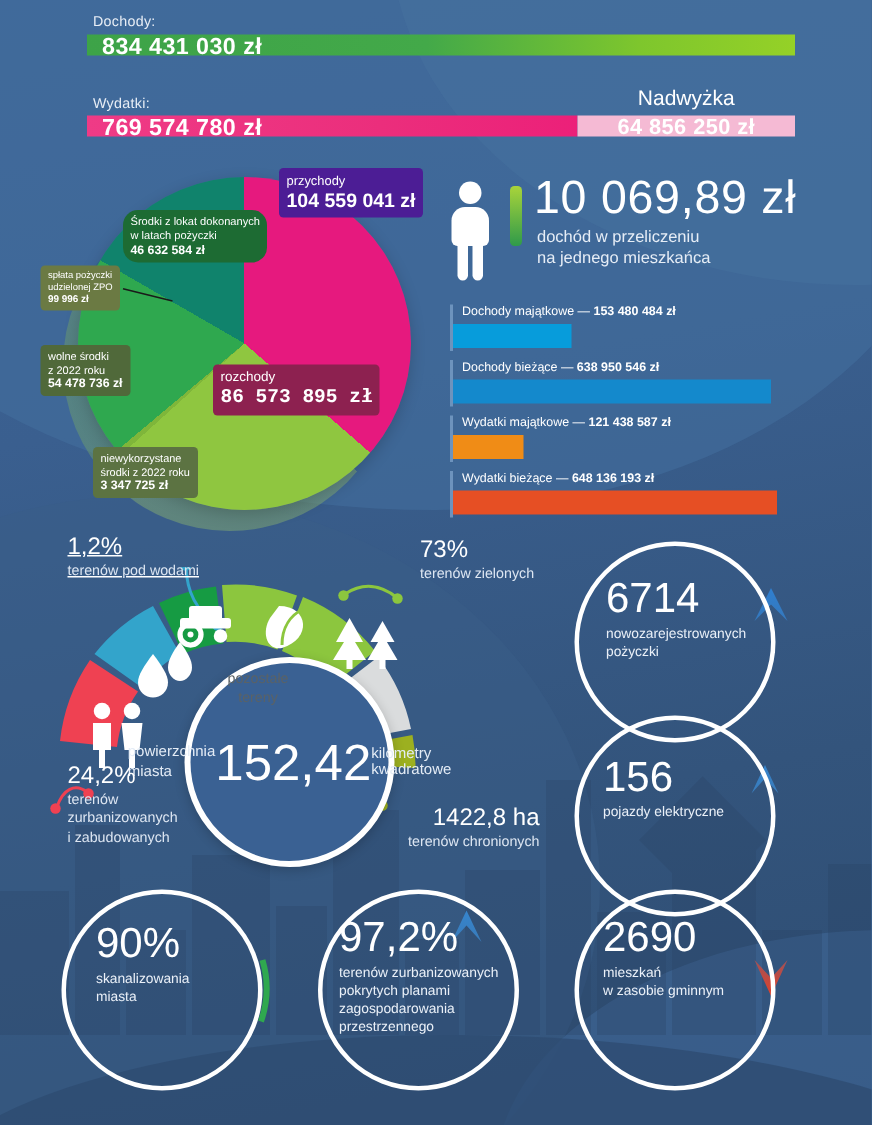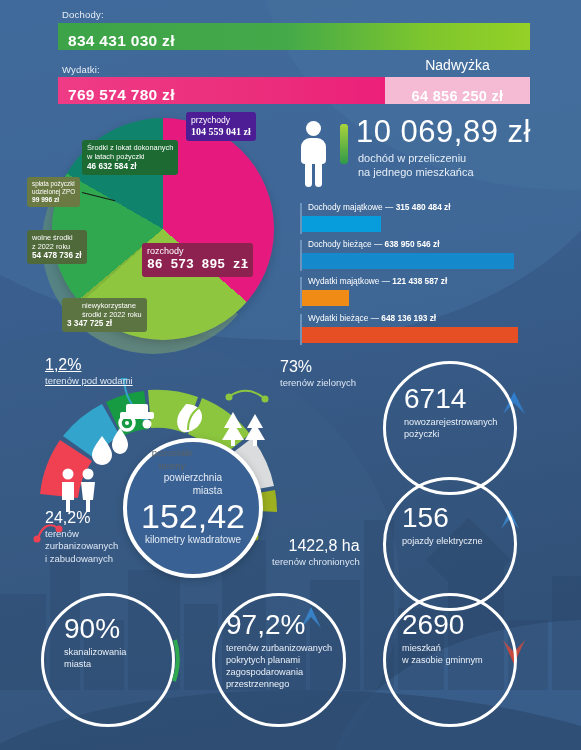--- a/index.html
+++ b/index.html
@@ -17,21 +17,21 @@
   .bg-wave2{position:absolute;left:260px;top:-280px;width:620px;height:470px;border-radius:50%;background:#48749f;opacity:.45;}
   .bg-wave3{position:absolute;left:-200px;top:330px;width:600px;height:520px;border-radius:50%;background:#3a5d87;opacity:.5;}
   .bg-wave4{position:absolute;left:330px;top:620px;width:520px;height:330px;border-radius:50% 50% 0 0;background:#41699b;opacity:.55;}
   .bg-wave5{position:absolute;left:-60px;top:690px;width:780px;height:260px;border-radius:46% 54% 0 0;background:#2d4b70;opacity:.75;}
   .skyline{position:absolute;left:0;bottom:60px;width:581px;height:230px;opacity:.30;}
   .bld{position:absolute;bottom:0;background:#2a4365;}
 
   
   .topsec{position:absolute;left:0;top:0;width:581px;height:112px;}
   .lbl-small{position:absolute;font-size:9.5px;color:#e8eef6;letter-spacing:.2px;}
-  .bar{position:absolute;height:27px;display:flex;align-items:flex-end;}
+  .bar{position:absolute;height:14px;display:flex;align-items:flex-start;}
   .bar span{font-size:15.5px;font-weight:bold;color:#fff;padding-left:10px;letter-spacing:.3px;}
   .bar-income{left:58px;top:23px;width:472px;background:linear-gradient(90deg,#3da348 0%,#43a949 48%,#7ec62d 78%,#95d127 100%);}
   .bar-expense{left:58px;top:77px;width:327px;background:linear-gradient(90deg,#ef3b86 0%,#eb2e7c 60%,#ec2079 100%);}
   .bar-surplus{left:385px;top:77px;width:145px;background:#f5bad4;justify-content:center;}
   .bar-surplus span{padding-left:0;font-size:14.5px;}
   .nadwyzka-title{position:absolute;left:385px;top:57px;width:145px;text-align:center;font-size:14px;color:#fff;}
 
   
   .pie-wrap{position:absolute;left:20px;top:110px;width:270px;height:240px;}
   .pie{position:absolute;left:32px;top:8px;width:222px;height:222px;border-radius:50%;
@@ -46,30 +46,30 @@
        background:conic-gradient(from 0deg,
          rgba(90,150,80,0) 0deg 130deg,
          rgba(140,180,110,.45) 130deg 232deg,
          rgba(120,170,100,.4) 232deg 302deg,
          rgba(30,120,110,.35) 302deg 360deg);}
   .tag{position:absolute;border-radius:3px;padding:3px 5px;color:#fff;line-height:1.25;}
   .tag .t{font-size:7.6px;display:block;}
   .tag .v{font-size:8.2px;font-weight:bold;display:block;}
   .tag-przychody{left:166px;top:2px;background:#4c1d95;}
   .tag-przychody .t{font-size:8.6px;}
-  .tag-przychody .v{font-size:10px;font-family:Liberation Serif, serif;}
-  .tag-lokaty{left:62px;top:30px;background:#1d6b33;max-width:112px;}
+  .tag-przychody .v{font-size:13px;}
+  .tag-lokaty{left:62px;top:30px;background:#1d6b33;max-width:112px;border-radius:10px;}
   .tag-lokaty .t{font-size:7.4px;}
   .tag-splata{left:7px;top:67px;background:#6b7a43;max-width:64px;}
   .tag-splata .t{font-size:6.3px;}
   .tag-splata .v{font-size:6.6px;}
   .tag-wolne{left:7px;top:120px;background:#50693a;max-width:88px;}
   .tag-wolne .t{font-size:7.3px;}
   .tag-niewyk{left:42px;top:188px;background:#5c7342;max-width:92px;}
-  .tag-niewyk .t{font-size:7.3px;margin-left:15px;}
+  .tag-niewyk .t{font-size:7.3px;}
   .tag-rozchody{left:122px;top:133px;background:#8d2150;}
   .tag-rozchody .t{font-size:9px;}
   .tag-rozchody .v{font-size:13px;font-family:Liberation Mono, monospace;}
   .leader{position:absolute;height:1px;background:#1a1a1a;transform-origin:left center;}
 
   
   .percap{position:absolute;left:300px;top:118px;width:275px;height:85px;}
   .person{position:absolute;left:0;top:3px;width:32px;height:66px;}
   .person-head{position:absolute;left:6px;top:0;width:15px;height:15px;border-radius:50%;background:#fff;}
   .person-body{position:absolute;left:1px;top:17px;width:25px;height:26px;border-radius:9px 9px 4px 4px;background:#fff;}
@@ -83,22 +83,22 @@
   .bdn{position:absolute;left:300px;top:203px;width:275px;height:142px;}
   .bdn-row{position:absolute;left:0;width:275px;}
   .bdn-tick{position:absolute;left:0;width:2px;height:31px;background:#6d93bd;}
   .bdn-label{position:absolute;left:8px;top:-1px;font-size:8.3px;color:#fff;white-space:nowrap;}
   .bdn-label b{font-weight:bold;}
   .bdn-bar{position:absolute;left:2px;top:13px;height:16px;}
 
   
   .wheel{position:absolute;left:28px;top:378px;width:310px;height:200px;}
   .donut-hole{position:absolute;left:95px;top:60px;width:140px;height:140px;border-radius:50%;
-       background:#3a6193;border:4px solid #fff;box-sizing:border-box;display:flex;flex-direction:column;
-       align-items:center;justify-content:center;text-align:right;color:#fff;box-shadow:0 2px 8px rgba(0,0,0,.2);}
+       background:#3a6193;border:4px solid #fff;box-sizing:border-box;display:flex;
+       align-items:center;justify-content:center;text-align:left;color:#fff;box-shadow:0 2px 8px rgba(0,0,0,.2);}
   .donut-hole .k1{font-size:10px;line-height:1.3;color:#e4ecf6;}
   .donut-hole .k2{font-size:34px;line-height:1;margin:2px 0 1px;}
   .donut-hole .k3{font-size:10px;color:#e4ecf6;}
 
   .cal{position:absolute;font-size:16px;color:#fff;}
   .cal small{display:block;font-size:9.5px;color:#dde6f2;margin-top:1px;line-height:1.3;}
 
   
   .circ{position:absolute;border-radius:50%;border:3px solid #fff;box-sizing:border-box;}
   .circ-txt{position:absolute;color:#fff;}
@@ -203,21 +203,21 @@
       <div>na jednego mieszkańca</div>
     </div>
   </div>
 
   <div class="bdn">
     <div class="bdn-row" style="top:0px;">
       <div class="bdn-tick"></div>
       <div class="bdn-label">
         <span>Dochody majątkowe</span>
         <span>—</span>
-        <b>315 480 484 zł</b>
+        <b>153 480 484 zł</b>
       </div>
       <div class="bdn-bar" style="width:79px;background:#079cdb;"></div>
     </div>
     <div class="bdn-row" style="top:37px;">
       <div class="bdn-tick"></div>
       <div class="bdn-label">
         <span>Dochody bieżące</span>
         <span>—</span>
         <b>638 950 546 zł</b>
       </div>

